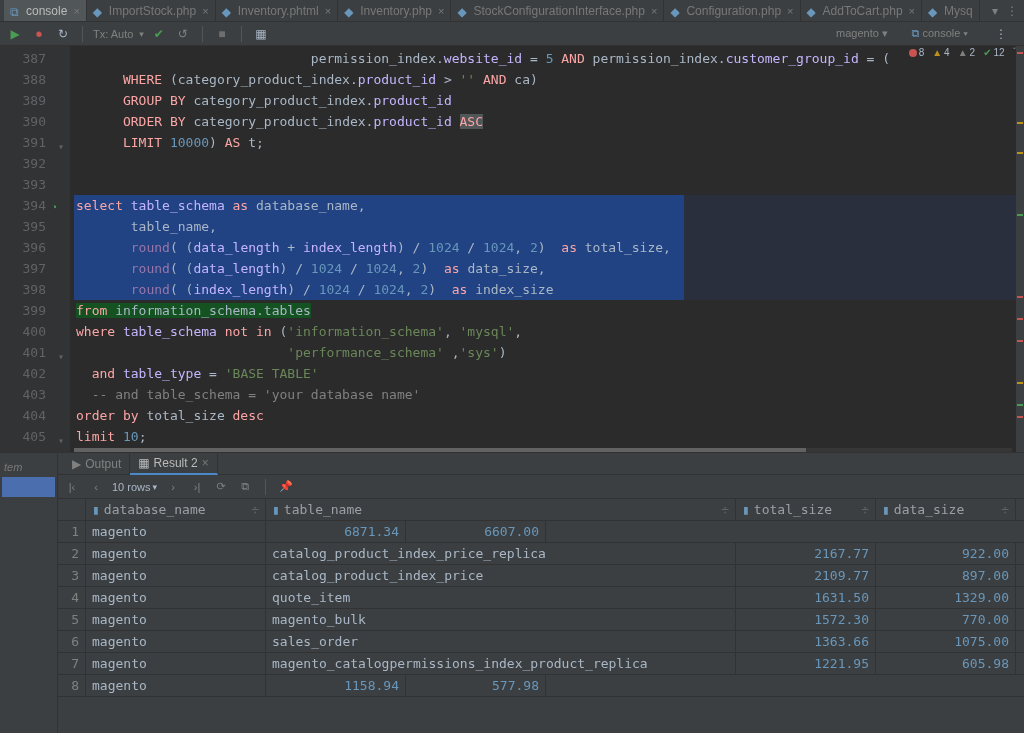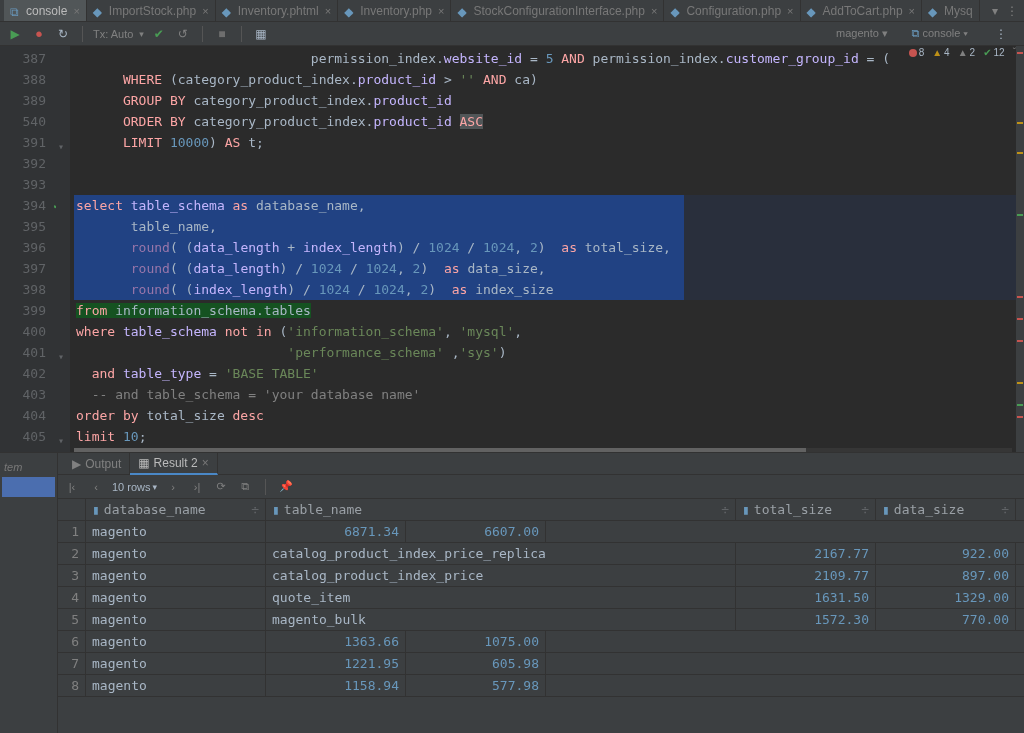--- a/index.html
+++ b/index.html
@@ -245,21 +245,21 @@
       <span>12</span>
     </span>
   <span style="color:#808080">ˇ</span>
 </div>
 
 <div class="editor-wrap">
   <div class="gutter" id="gutter">
       <div class="ln">387</div>
       <div class="ln">388</div>
       <div class="ln">389</div>
-      <div class="ln">540</div>
+      <div class="ln">390</div>
       <div class="ln">391</div>
       <div class="ln">392</div>
       <div class="ln">393</div>
       <div class="ln check">394</div>
       <div class="ln">395</div>
       <div class="ln">396</div>
       <div class="ln">397</div>
       <div class="ln">398</div>
       <div class="ln">399</div>
       <div class="ln">400</div>
@@ -378,26 +378,28 @@
           <div class="grow">
             <div class="gc rn">5</div>
             <div class="gc c-db">magento</div>
             <div class="gc c-tn">magento_bulk</div>
             <div class="gc c-ts num">1572.30</div>
             <div class="gc c-ds num">770.00</div>
           </div>
           <div class="grow">
             <div class="gc rn">6</div>
             <div class="gc c-db">magento</div>
+            <div class="gc c-tn">sales_order</div>
             <div class="gc c-ts num">1363.66</div>
             <div class="gc c-ds num">1075.00</div>
           </div>
           <div class="grow">
             <div class="gc rn">7</div>
             <div class="gc c-db">magento</div>
+            <div class="gc c-tn">magento_catalogpermissions_index_product_replica</div>
             <div class="gc c-ts num">1221.95</div>
             <div class="gc c-ds num">605.98</div>
           </div>
           <div class="grow">
             <div class="gc rn">8</div>
             <div class="gc c-db">magento</div>
             <div class="gc c-ts num">1158.94</div>
             <div class="gc c-ds num">577.98</div>
           </div>
         </div>

